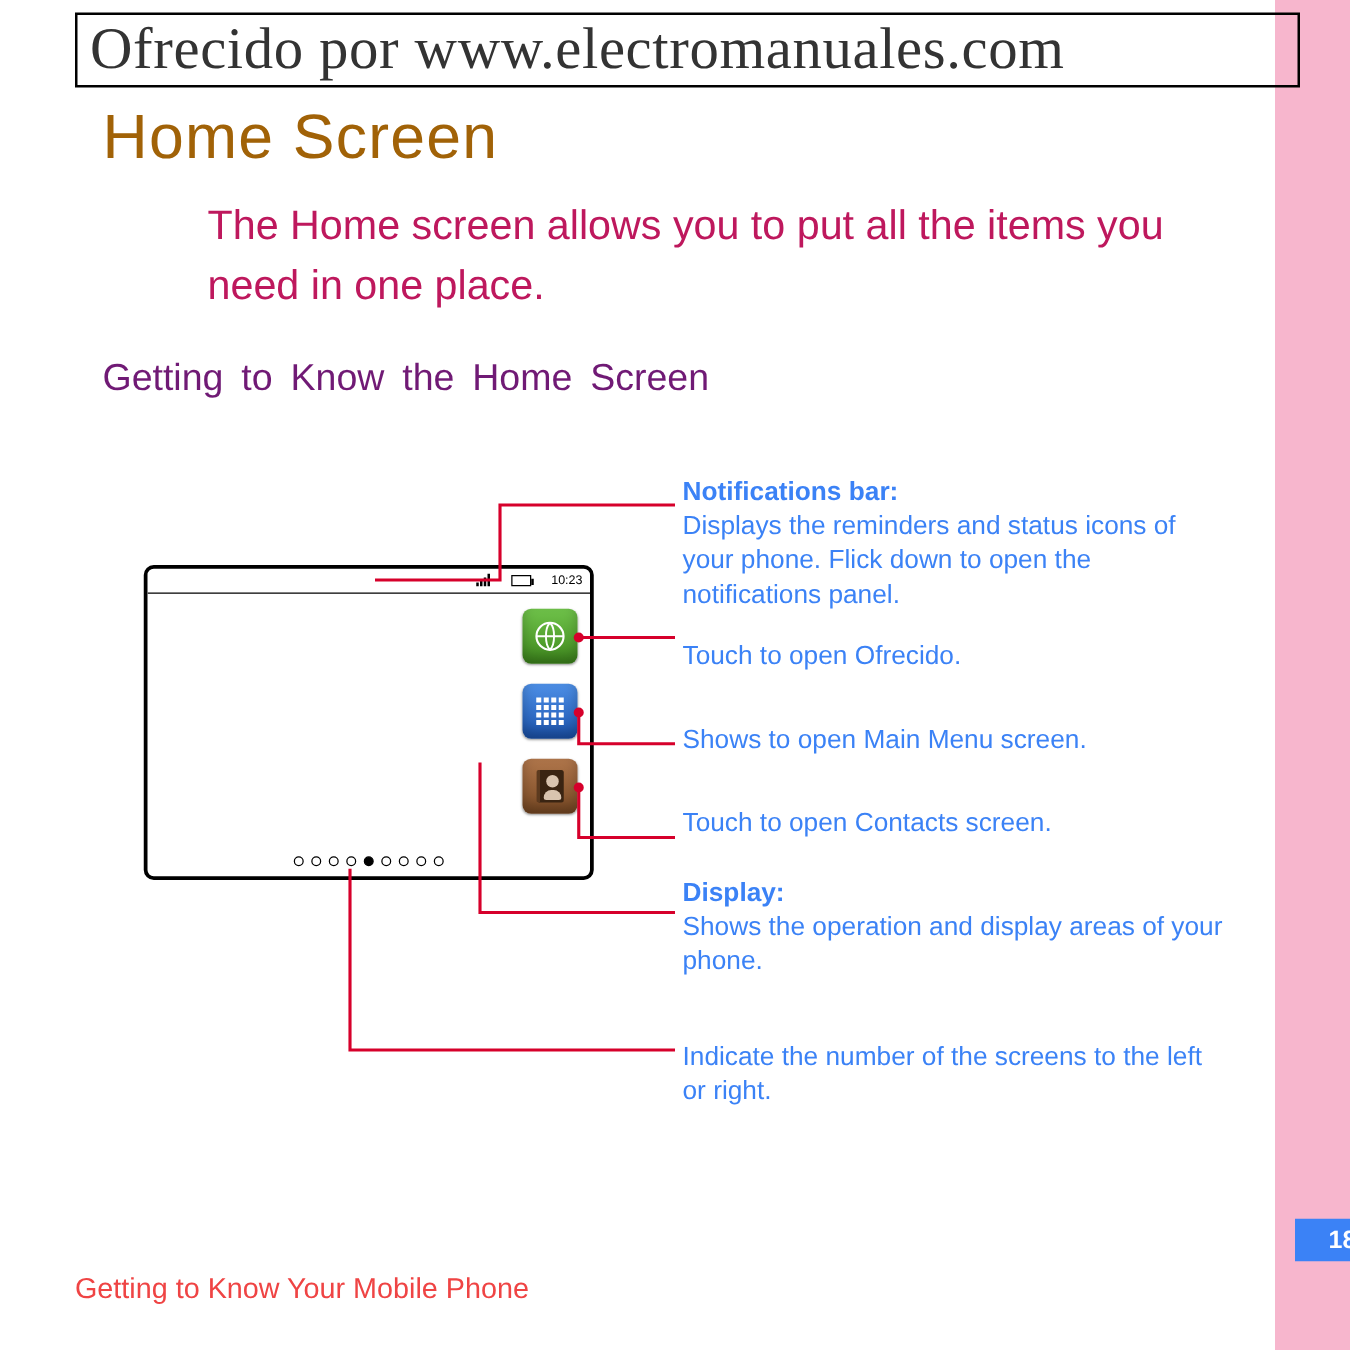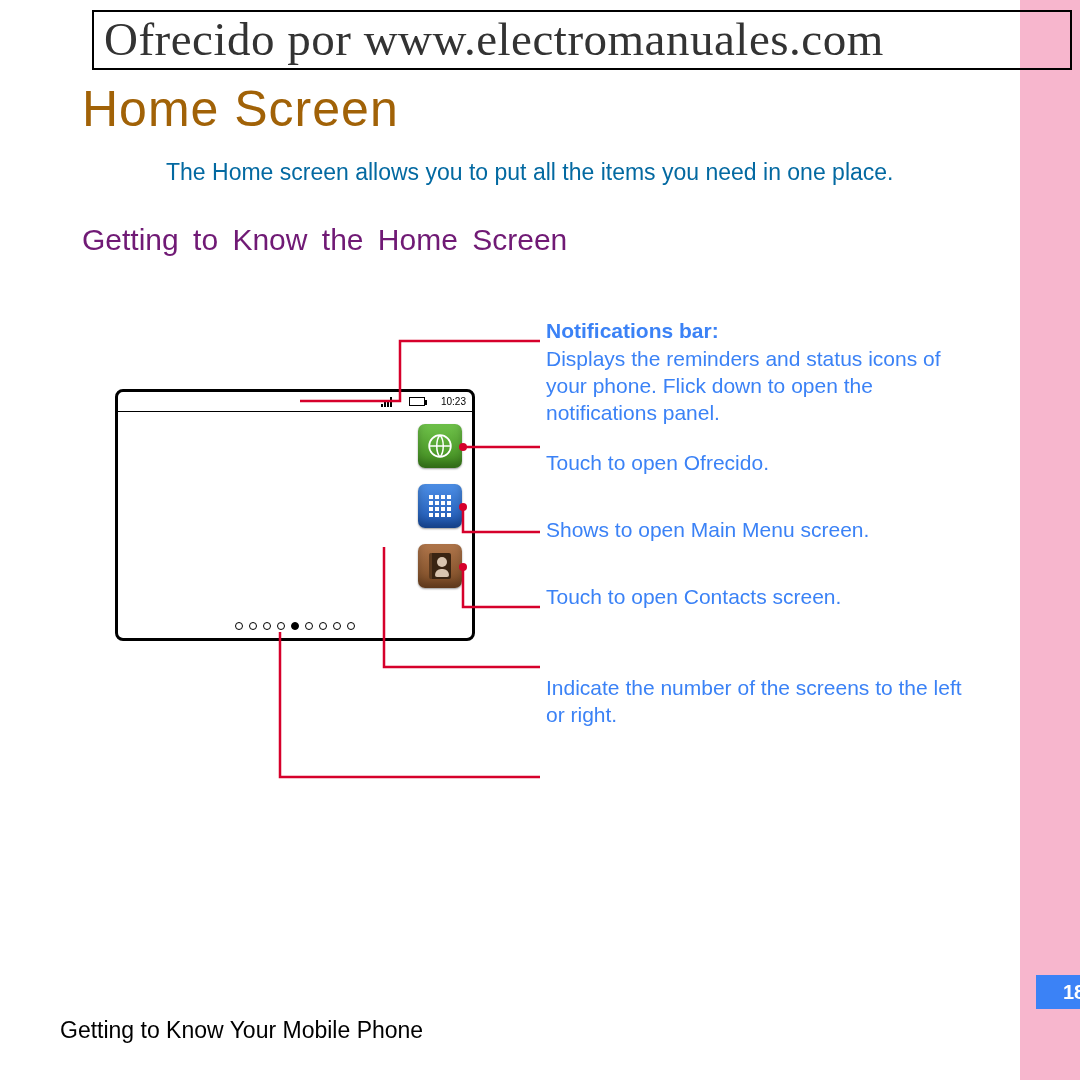--- a/index.html
+++ b/index.html
@@ -41,32 +41,31 @@
     padding-left: 32px;
   }
   .header-bar {
     border: 2px solid #000;
     padding: 0 10px 2px 10px;
     font-family: "Times New Roman", serif;
     font-size: 47px;
     letter-spacing: 0.5px;
     margin-bottom: 10px;
     width: 980px;
-    margin-left: 32px;
   }
   .page-title {
     font-size: 50px;
     color: #a16207;
     font-weight: 400;
     margin: 4px 0 18px 22px;
     letter-spacing: 1px;
   }
   .intro-text {
-    font-size: 23px;
-    color: #0369a1;
+    font-size: 33px;
+    color: #be185d;
     margin-left: 106px;
     width: 820px;
     line-height: 1.45;
     margin-bottom: 34px;
   }
   .subsection-title {
     font-size: 30px;
     color: #701a75;
     font-weight: 400;
     margin-left: 22px;
@@ -209,21 +208,21 @@
     left:0; top:0;
     width: 500px;
     height: 560px;
     pointer-events:none;
   }
   .footer {
     position:absolute;
     bottom: 36px;
     left: 60px;
     font-size: 23px;
-    color: #000000;
+    color: #ef4444;
   }
 </style>
 </head>
 <body>
 
 <div class="side-strip"></div>
 <div class="side-page-badge">18</div>
 
 <div class="page">
 
@@ -315,20 +314,24 @@
         <span class="bold">Notifications bar:</span><br>
         <span>Displays the reminders and status icons of your phone. Flick down to open the notifications panel.</span>
       </p>
       <div class="spacer-sm"></div>
       <p>Touch to open Ofrecido.</p>
       <div style="height:26px"></div>
       <p>Shows to open Main Menu screen.</p>
       <div style="height:26px"></div>
       <p>Touch to open Contacts screen.</p>
       <div style="height:14px"></div>
+      <p>
+        <span class="bold">Display:</span><br>
+        <span>Shows the operation and display areas of your phone.</span>
+      </p>
       <div class="spacer-sm"></div>
       <p>
         <br>
         <span>Indicate the number of the screens to the left or right.</span>
       </p>
     </div>
 
   </div>
 
 </div>

